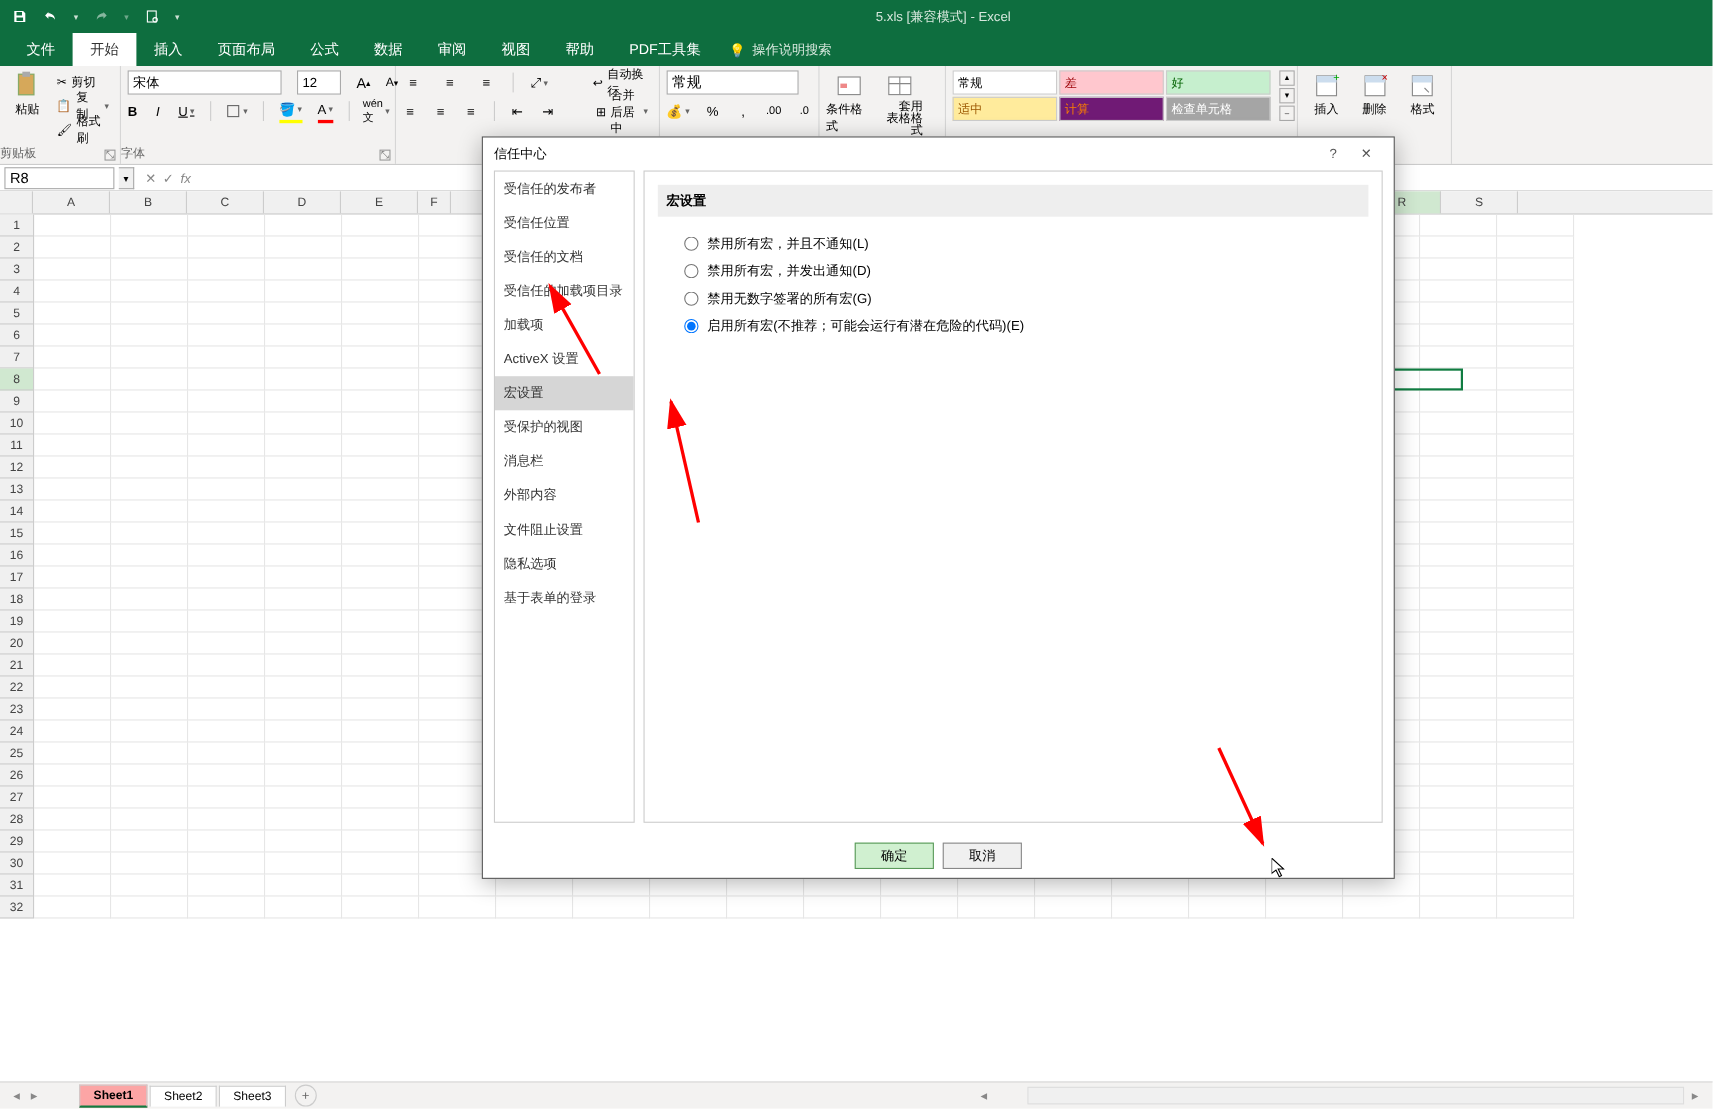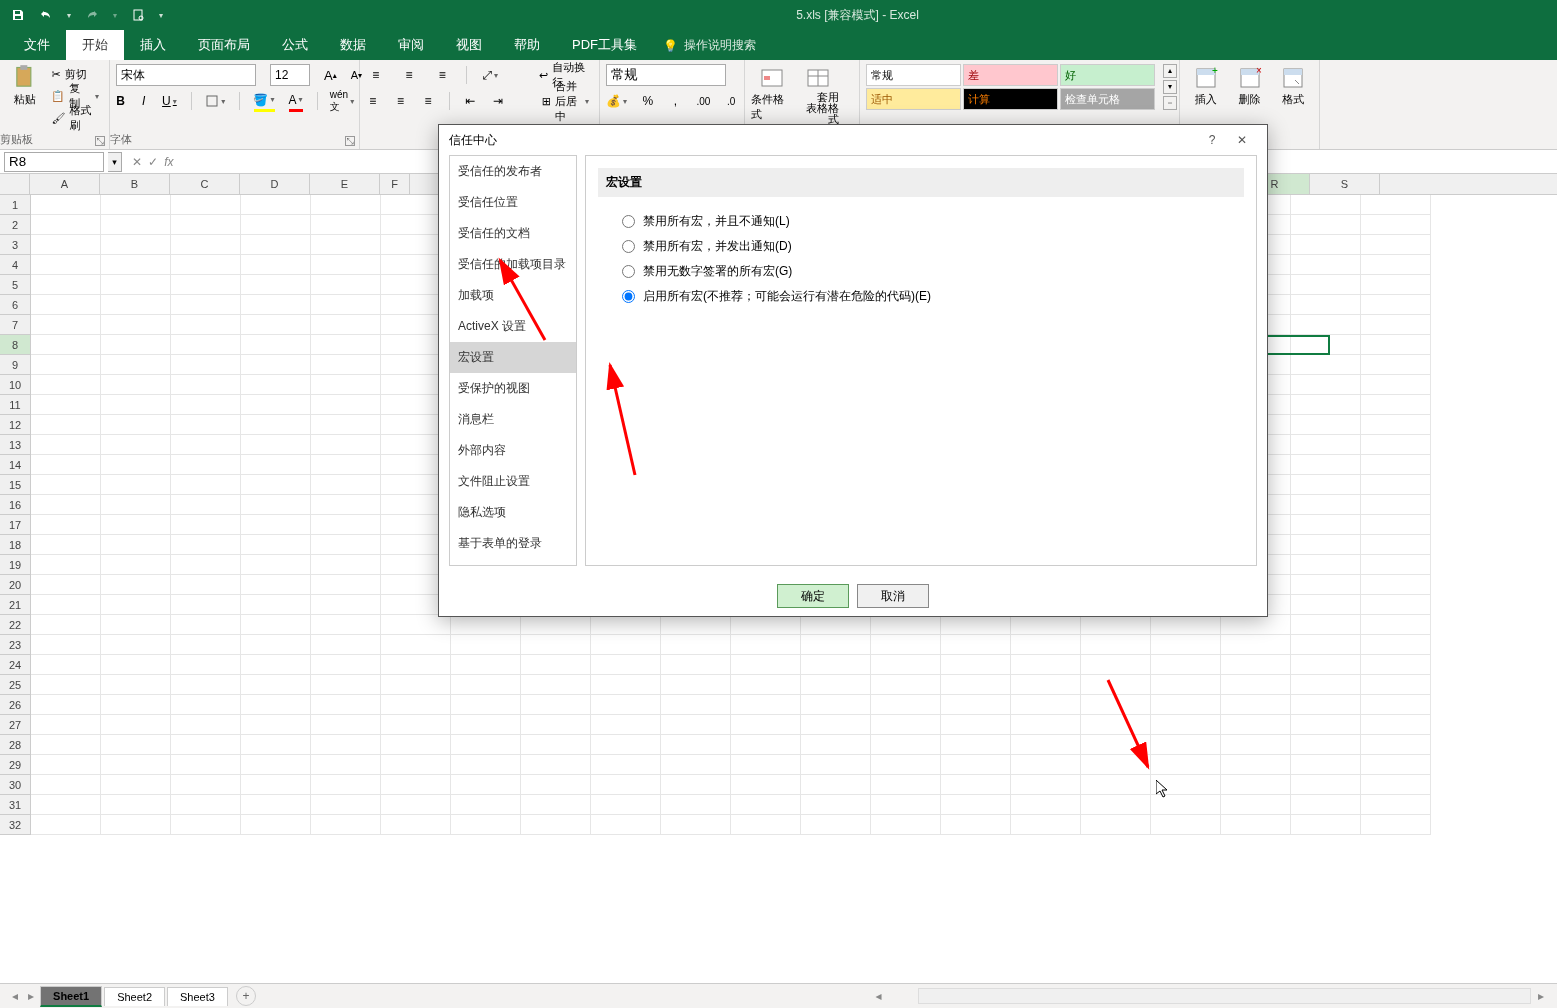--- a/index.html
+++ b/index.html
@@ -68,27 +68,27 @@
 .cells { position: relative; }
 .cell-row { display: flex; }
 .cell { width: 70px; height: 20px; border-right: 1px solid #e6e6e6; border-bottom: 1px solid #e6e6e6; }
 .col-h.active, .row-h.active { background: #d0e8d0; }
 .active-cell { position: absolute; width: 70px; height: 20px; border: 2px solid #107c41; box-sizing: border-box; pointer-events: none; }
 
 
 .sheet-tabs { height: 25px; background: #f3f2f1; border-top: 1px solid #ccc; display: flex; align-items: center; padding: 0 8px; gap: 2px; }
 .nav-arr { color: #888; padding: 0 4px; cursor: pointer; }
 .sheet-tab { padding: 3px 12px; border: 1px solid #ccc; border-bottom: none; background: #fff; cursor: pointer; font-size: 11px; }
-.sheet-tab.active { background: #737373; border-bottom: 2px solid #107c41; font-weight: bold; }
+.sheet-tab.active { background: #fca5a5; border-bottom: 2px solid #107c41; font-weight: bold; margin-left: 32px; }
 .add-sheet { width: 20px; height: 20px; border: 1px solid #ccc; border-radius: 50%; text-align: center; line-height: 18px; cursor: pointer; margin-left: 6px; color: #666; }
 .hscroll-track { flex: 1; margin-left: 30px; height: 16px; background: #f0f0f0; border: 1px solid #ddd; position: relative; }
 .hscroll-left, .hscroll-right { width: 16px; text-align: center; cursor: pointer; color: #888; }
 
 
-.dialog { position: absolute; left: 438px; top: 124px; width: 830px; height: 493px; background: #fff; border: 1px solid #555; box-shadow: 0 4px 20px rgba(0,0,0,.3); display: flex; flex-direction: column; }
+.dialog { position: absolute; left: 438px; top: 124px; width: 830px; height: 675px; background: #fff; border: 1px solid #555; box-shadow: 0 4px 20px rgba(0,0,0,.3); display: flex; flex-direction: column; }
 .dialog-titlebar { height: 30px; display: flex; align-items: center; padding: 0 10px; font-size: 12px; }
 .dialog-titlebar .spacer { flex: 1; }
 .dialog-titlebar .dbtn { width: 30px; text-align: center; cursor: pointer; color: #555; }
 .dialog-body { flex: 1; display: flex; padding: 0 10px 10px 10px; gap: 8px; }
 .sidebar { width: 128px; border: 1px solid #ccc; display: flex; flex-direction: column; }
 .sidebar-item { padding: 7px 8px; cursor: pointer; font-size: 12px; color: #333; }
 .sidebar-item.selected { background: #d6d6d6; }
 .content-panel { flex: 1; border: 1px solid #ccc; padding: 12px; position: relative; }
 .section-header { background: #eeeeee; padding: 6px 8px; font-size: 12px; font-weight: bold; margin-bottom: 12px; }
 .radio-group { padding-left: 24px; margin-bottom: 32px; }
@@ -282,21 +282,21 @@
       </div>
     </div>
   </div>
 
   <div class="ribbon-group" style="width:320px">
     <div class="style-grid">
       <div class="style-cell" style="background:#fff">常规</div>
       <div class="style-cell" style="background:#ffc7ce;color:#9c0006">差</div>
       <div class="style-cell" style="background:#c6efce;color:#006100">好</div>
       <div class="style-cell" style="background:#ffeb9c;color:#9c5700">适中</div>
-      <div class="style-cell" style="background:#000000;color:#fa7d00">计算</div>
+      <div class="style-cell" style="background:#701a75;color:#fa7d00">计算</div>
       <div class="style-cell" style="background:#a5a5a5;color:#fff">检查单元格</div>
     </div>
     <div style="position:absolute;right:2px;top:4px;width:14px;display:flex;flex-direction:column;gap:2px">
       <div style="height:14px;border:1px solid #aaa;text-align:center;font-size:8px;line-height:12px;cursor:pointer">▴</div>
       <div style="height:14px;border:1px solid #aaa;text-align:center;font-size:8px;line-height:12px;cursor:pointer">▾</div>
       <div style="height:14px;border:1px solid #aaa;text-align:center;font-size:8px;line-height:12px;cursor:pointer">⎯</div>
     </div>
   </div>
 
   <div class="ribbon-group" style="width:140px">

